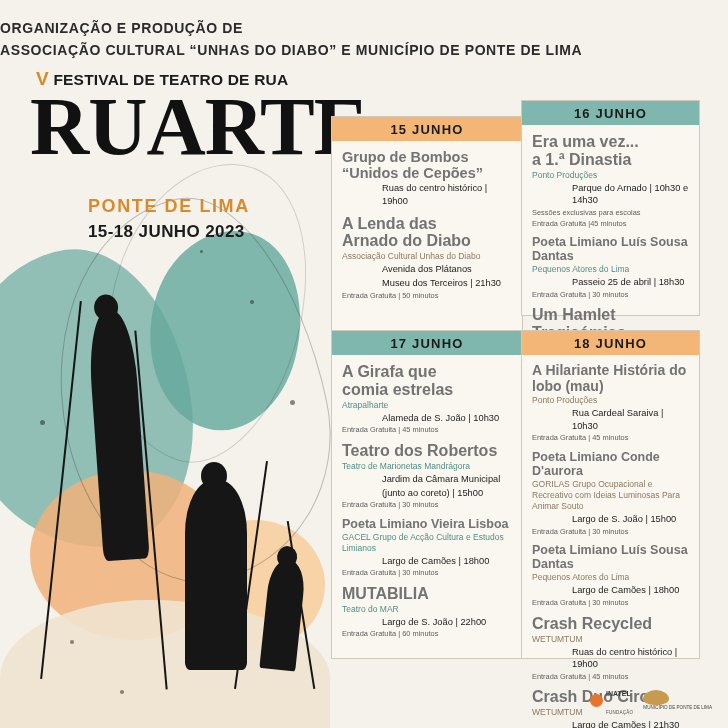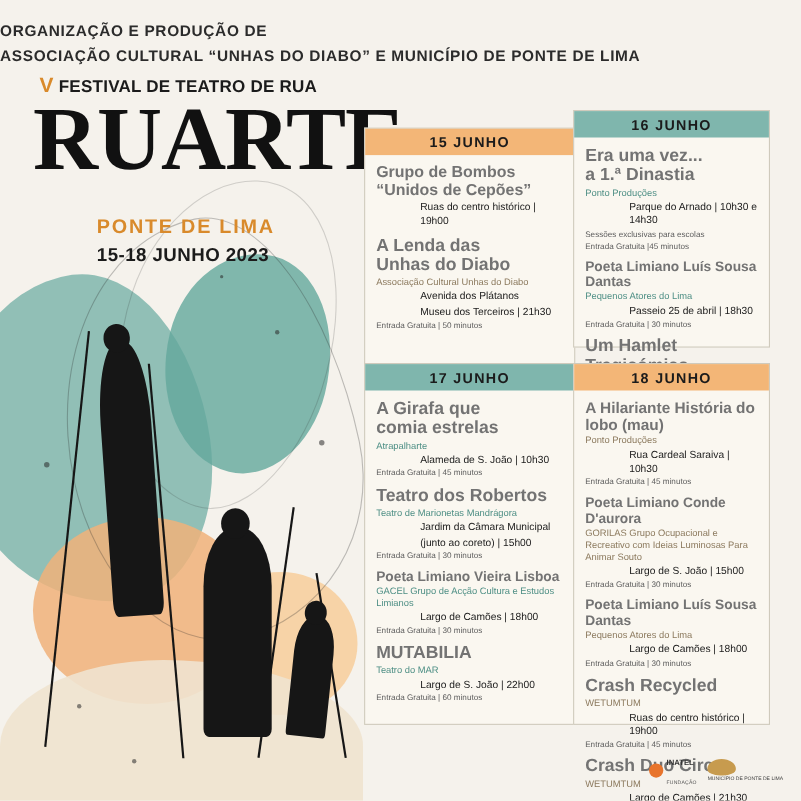--- a/index.html
+++ b/index.html
@@ -175,21 +175,21 @@
   <div class="card" id="card15">
     <div class="hdr orange">15 JUNHO</div>
     <div class="body">
       <div class="ev">
         <div class="t">Grupo de Bombos</div>
         <div class="t">“Unidos de Cepões”</div>
         <div class="loc">Ruas do centro histórico | 19h00</div>
       </div>
       <div class="ev">
         <div class="t big">A Lenda das</div>
-        <div class="t big">Unhas do Diabo</div>
+        <div class="t big">Arnado do Diabo</div>
         <div class="sub">Associação Cultural Unhas do Diabo</div>
         <div class="loc">Avenida dos Plátanos</div>
         <div class="loc">Museu dos Terceiros | 21h30</div>
         <div class="note">Entrada Gratuita | 50 minutos</div>
       </div>
     </div>
   </div>
 
   <div class="card" id="card16">
     <div class="hdr teal">16 JUNHO</div>

